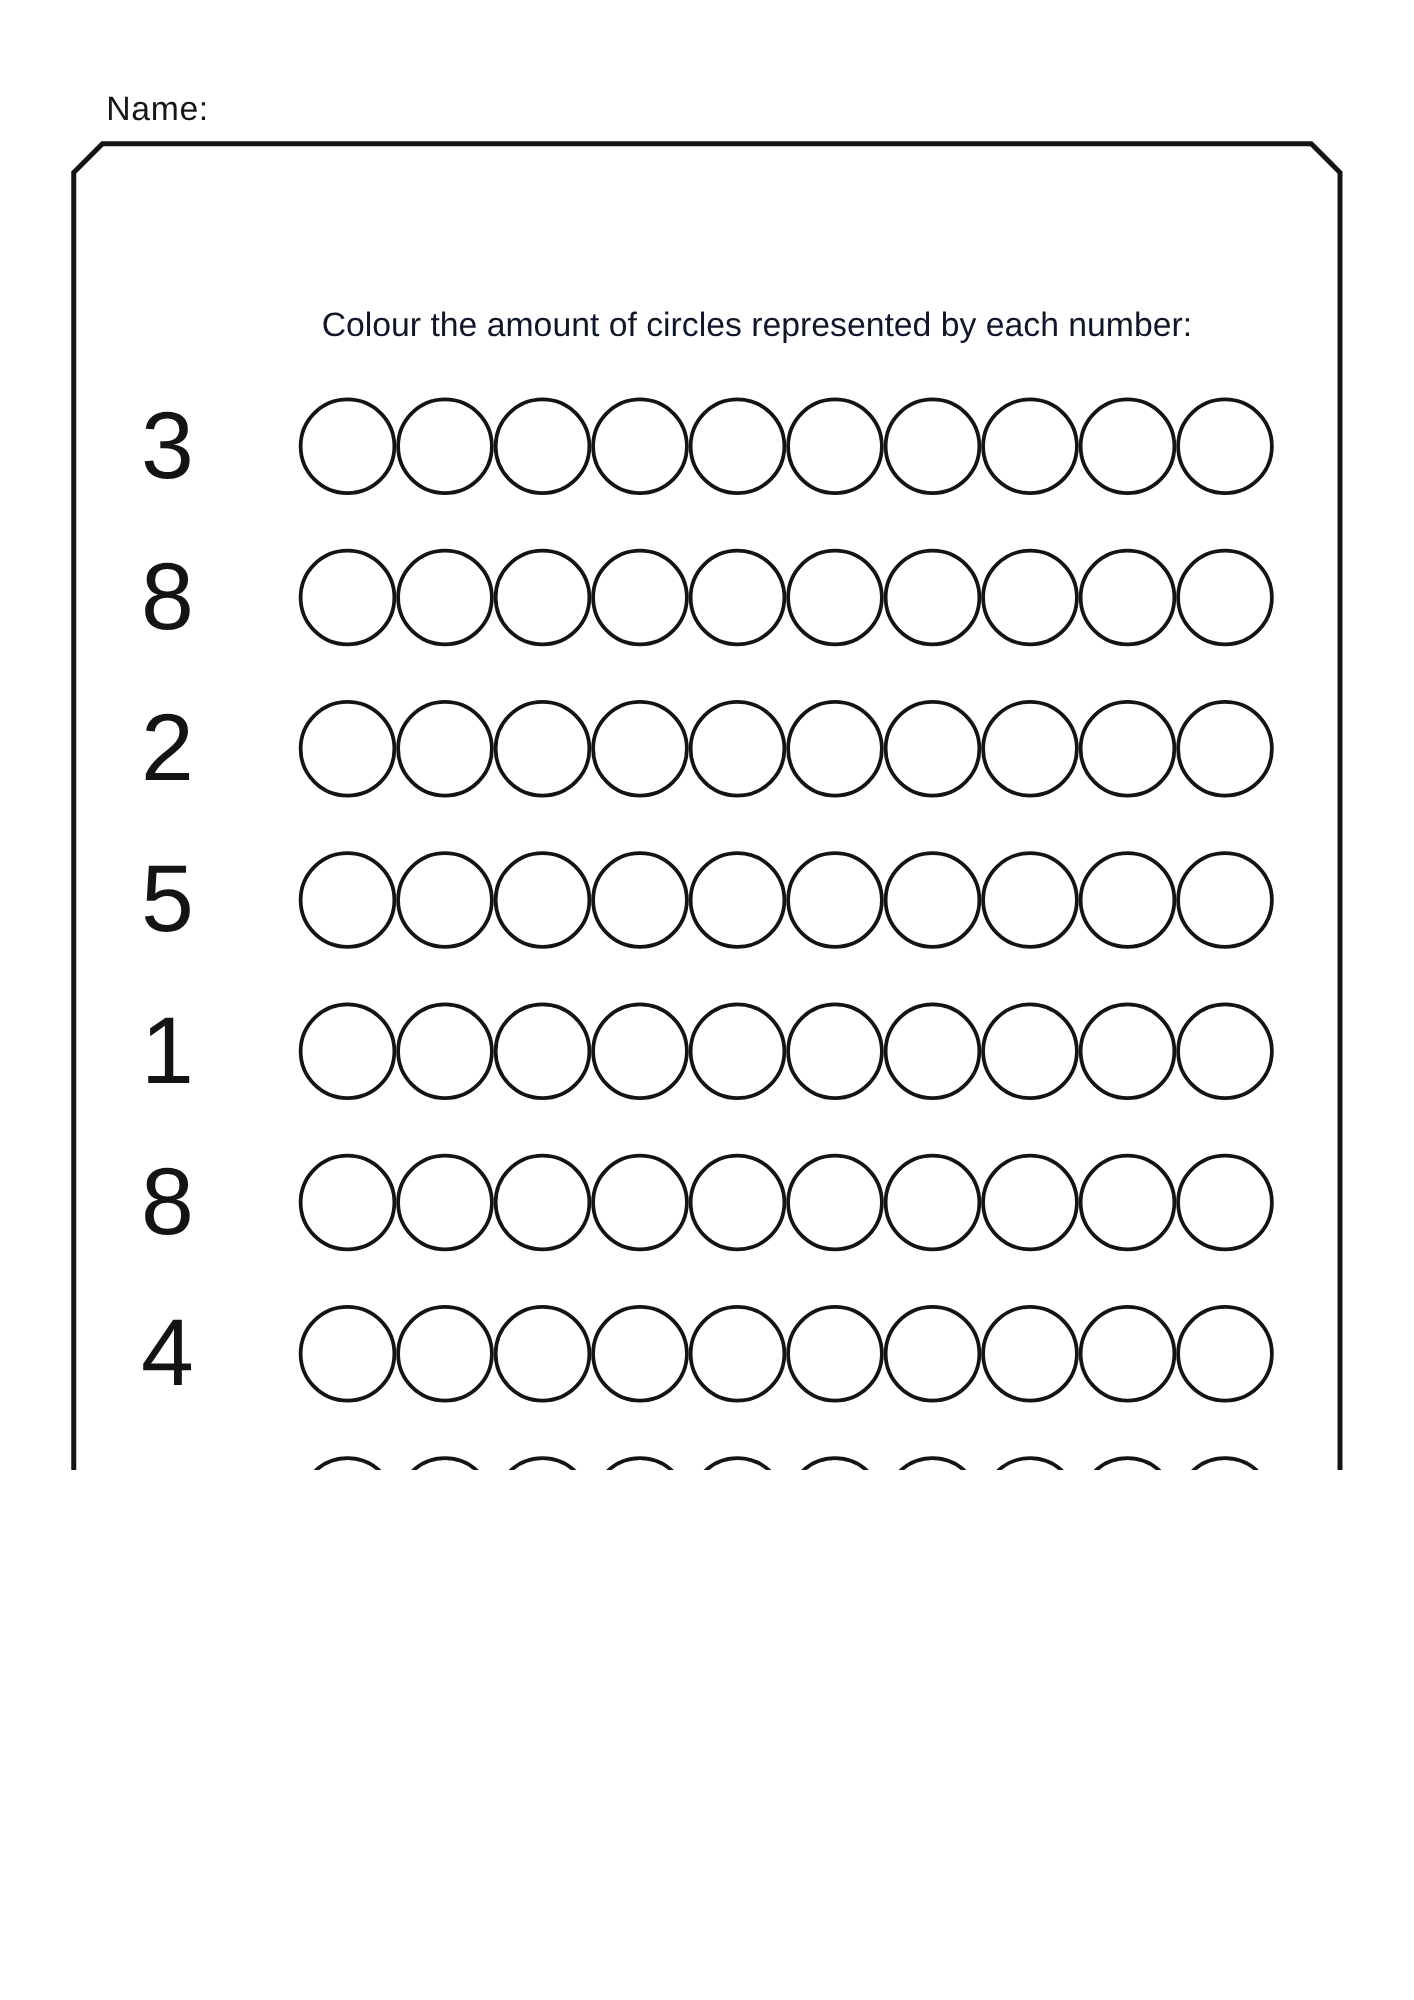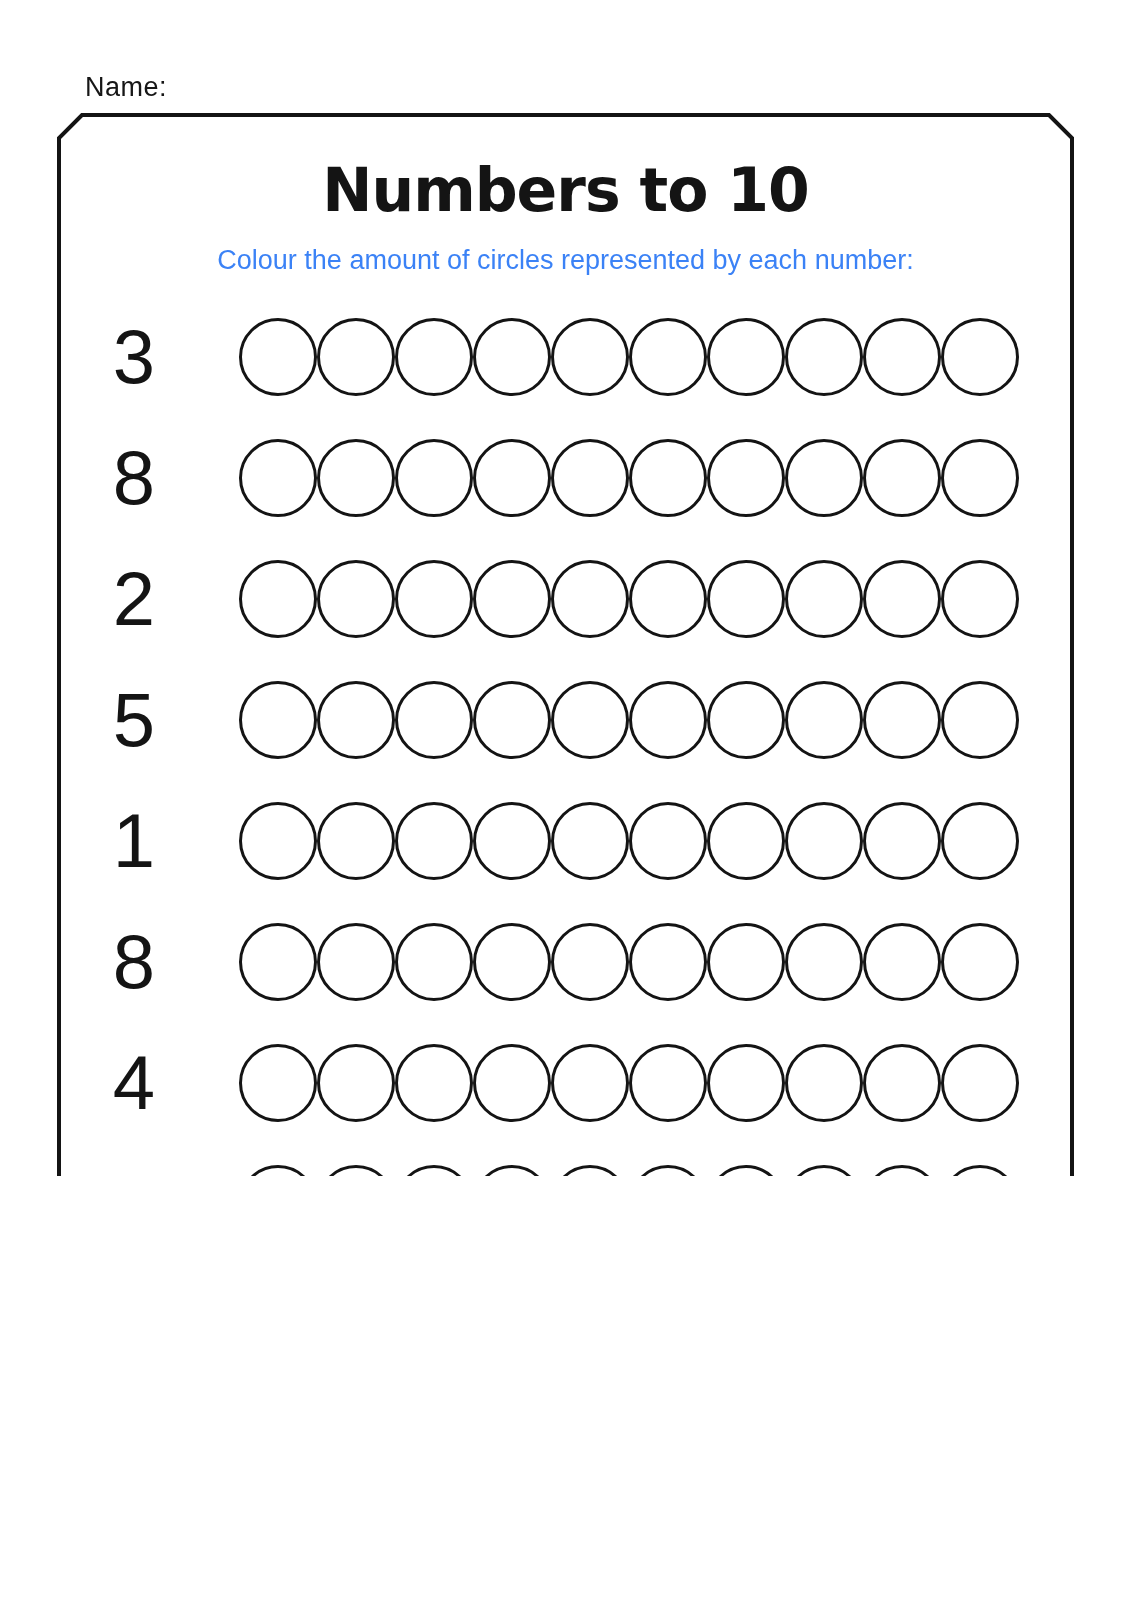--- a/index.html
+++ b/index.html
@@ -45,21 +45,22 @@
     color: #141414;
   }
   .subtitle {
     position: absolute;
     left: 57px;
     top: 244px;
     width: 1017px;
     text-align: center;
     font-size: 27px;
     line-height: 32px;
-    color: #3b82f6;
+    color: #0f172a;
+    padding-left: 40px;
   }
   .row {
     position: absolute;
     left: 0;
     width: 1131px;
     height: 80px;
   }
   .row-number {
     position: absolute;
     left: 54px;
@@ -92,21 +93,20 @@
 <body>
 
 <div class="page">
 
   <div class="name-label">Name:</div>
 
   <svg class="border-svg" viewBox="0 0 1131 1600" xmlns="http://www.w3.org/2000/svg">
     <polygon points="82,115 1049,115 1072,138 1072,1507 1049,1530 82,1530 59,1507 59,138" fill="none" stroke="#141414" stroke-width="4"></polygon>
   </svg>
 
-  <div class="title">Numbers to 10</div>
 
   <div class="subtitle">Colour the amount of circles represented by each number:</div>
 
   <div id="rows-container">
     <div class="row" style="top: 317px;">
       <div class="row-number">3</div>
       <div class="circles">
           <div class="circle"></div>
           <div class="circle"></div>
           <div class="circle"></div>

